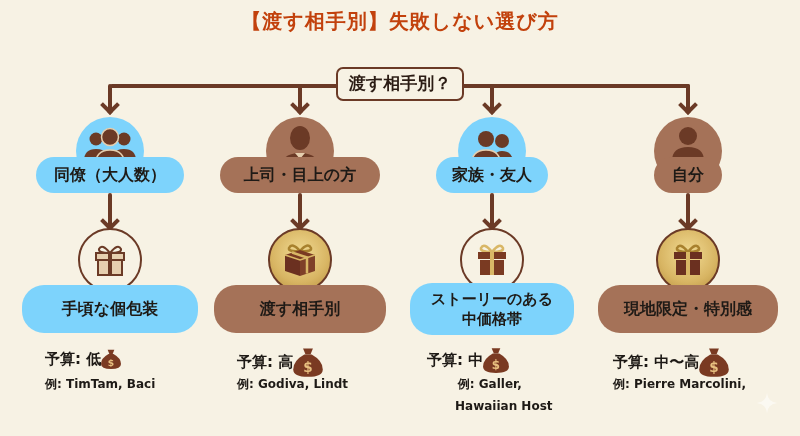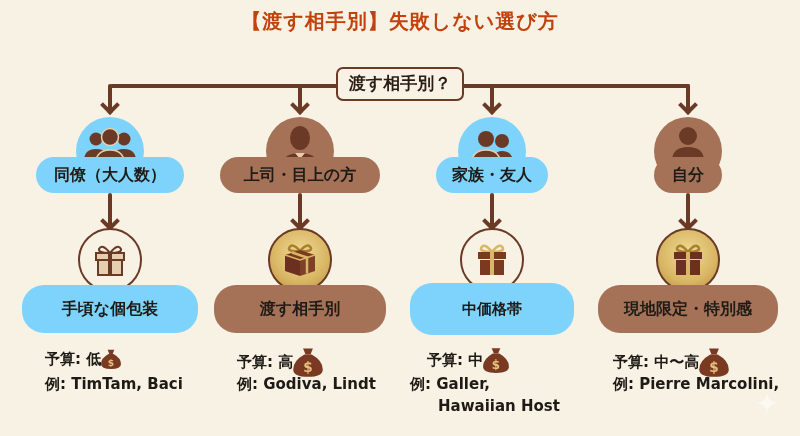--- a/index.html
+++ b/index.html
@@ -34,21 +34,21 @@
   }
   .light { background:#7dd3fc; }
   .dark { background:#a57258; }
   .gcircle {
     width:64px; height:64px; border-radius:50%; box-sizing:border-box;
     border:2.5px solid #6b3a26; display:flex; align-items:center; justify-content:center;
   }
   .gold { background:radial-gradient(circle at 50% 40%, #f2dc95 0%, #d8b563 60%, #b58d3c 100%); }
   .plain { background:#f7f2e4; }
   .budget { font-size:15px; font-weight:bold; display:flex; align-items:center; gap:0; }
-  .example { font-size:15px; font-weight:bold; line-height:22px; }
+  .example { font-size:12px; font-weight:bold; line-height:22px; }
   .example .indent { padding-left:28px; display:block; }
   .sparkle { left:756px; top:392px; width:22px; height:22px; opacity:.55; }
 </style>
 </head>
 <body>
 
 <div class="abs title">【渡す相手別】失敗しない選び方</div>
 
 <div class="abs hline"></div>
 
@@ -146,31 +146,32 @@
 <div class="abs arrowhead" style="left:485px;top:214px;"></div>
 <div class="abs gcircle plain" style="left:460px;top:228px;">
   <svg width="40" height="40" viewBox="0 0 40 40">
     <path d="M20 12 q-8-10-11-4 q-1 4 11 4z M20 12 q8-10 11-4 q1 4-11 4z" fill="none" stroke="#d9b766" stroke-width="2.5"></path>
     <rect x="6" y="12" width="28" height="7" fill="#7a3a22"></rect>
     <rect x="8" y="20" width="24" height="15" fill="#7a3a22"></rect>
     <rect x="18" y="12" width="4" height="23" fill="#d9b766"></rect>
   </svg>
 </div>
 <div class="abs pill light" style="left:410px;top:283px;width:164px;height:52px;font-size:15px;flex-direction:column;line-height:20px;">
+  <span>ストーリーのある</span>
   <span>中価格帯</span>
 </div>
 <div class="abs budget" style="left:427px;top:346px;">
   <span>予算: 中</span>
   <svg width="26" height="28" viewBox="0 0 24 26">
     <path d="M8 2 h8 l-2 5 h-4z" fill="#7a3a22"></path>
     <path d="M9 7 h6 q9 5 9 12 q0 6-12 6 q-12 0-12-6 q0-7 9-12z" fill="#7a3a22"></path>
     <text x="12" y="21" font-size="11" text-anchor="middle" fill="#e8c080" font-weight="bold" font-family="DejaVu Sans, sans-serif">$</text>
   </svg>
 </div>
-<div class="abs example" style="left:410px;top:373px;">
+<div class="abs example" style="left:427px;top:373px;text-align:center;">
   <span>例:</span>
   <span>Galler,</span>
   <span class="indent">Hawaiian Host</span>
 </div>
 
 <div class="abs pcircle dark" style="left:654px;top:117px;">
   <svg width="68" height="50" viewBox="0 0 68 50">
     <circle cx="34" cy="19" r="9" fill="#6b3a26"></circle>
     <path d="M18 44 q0-14 16-14 q16 0 16 14z" fill="#6b3a26"></path>
   </svg>

